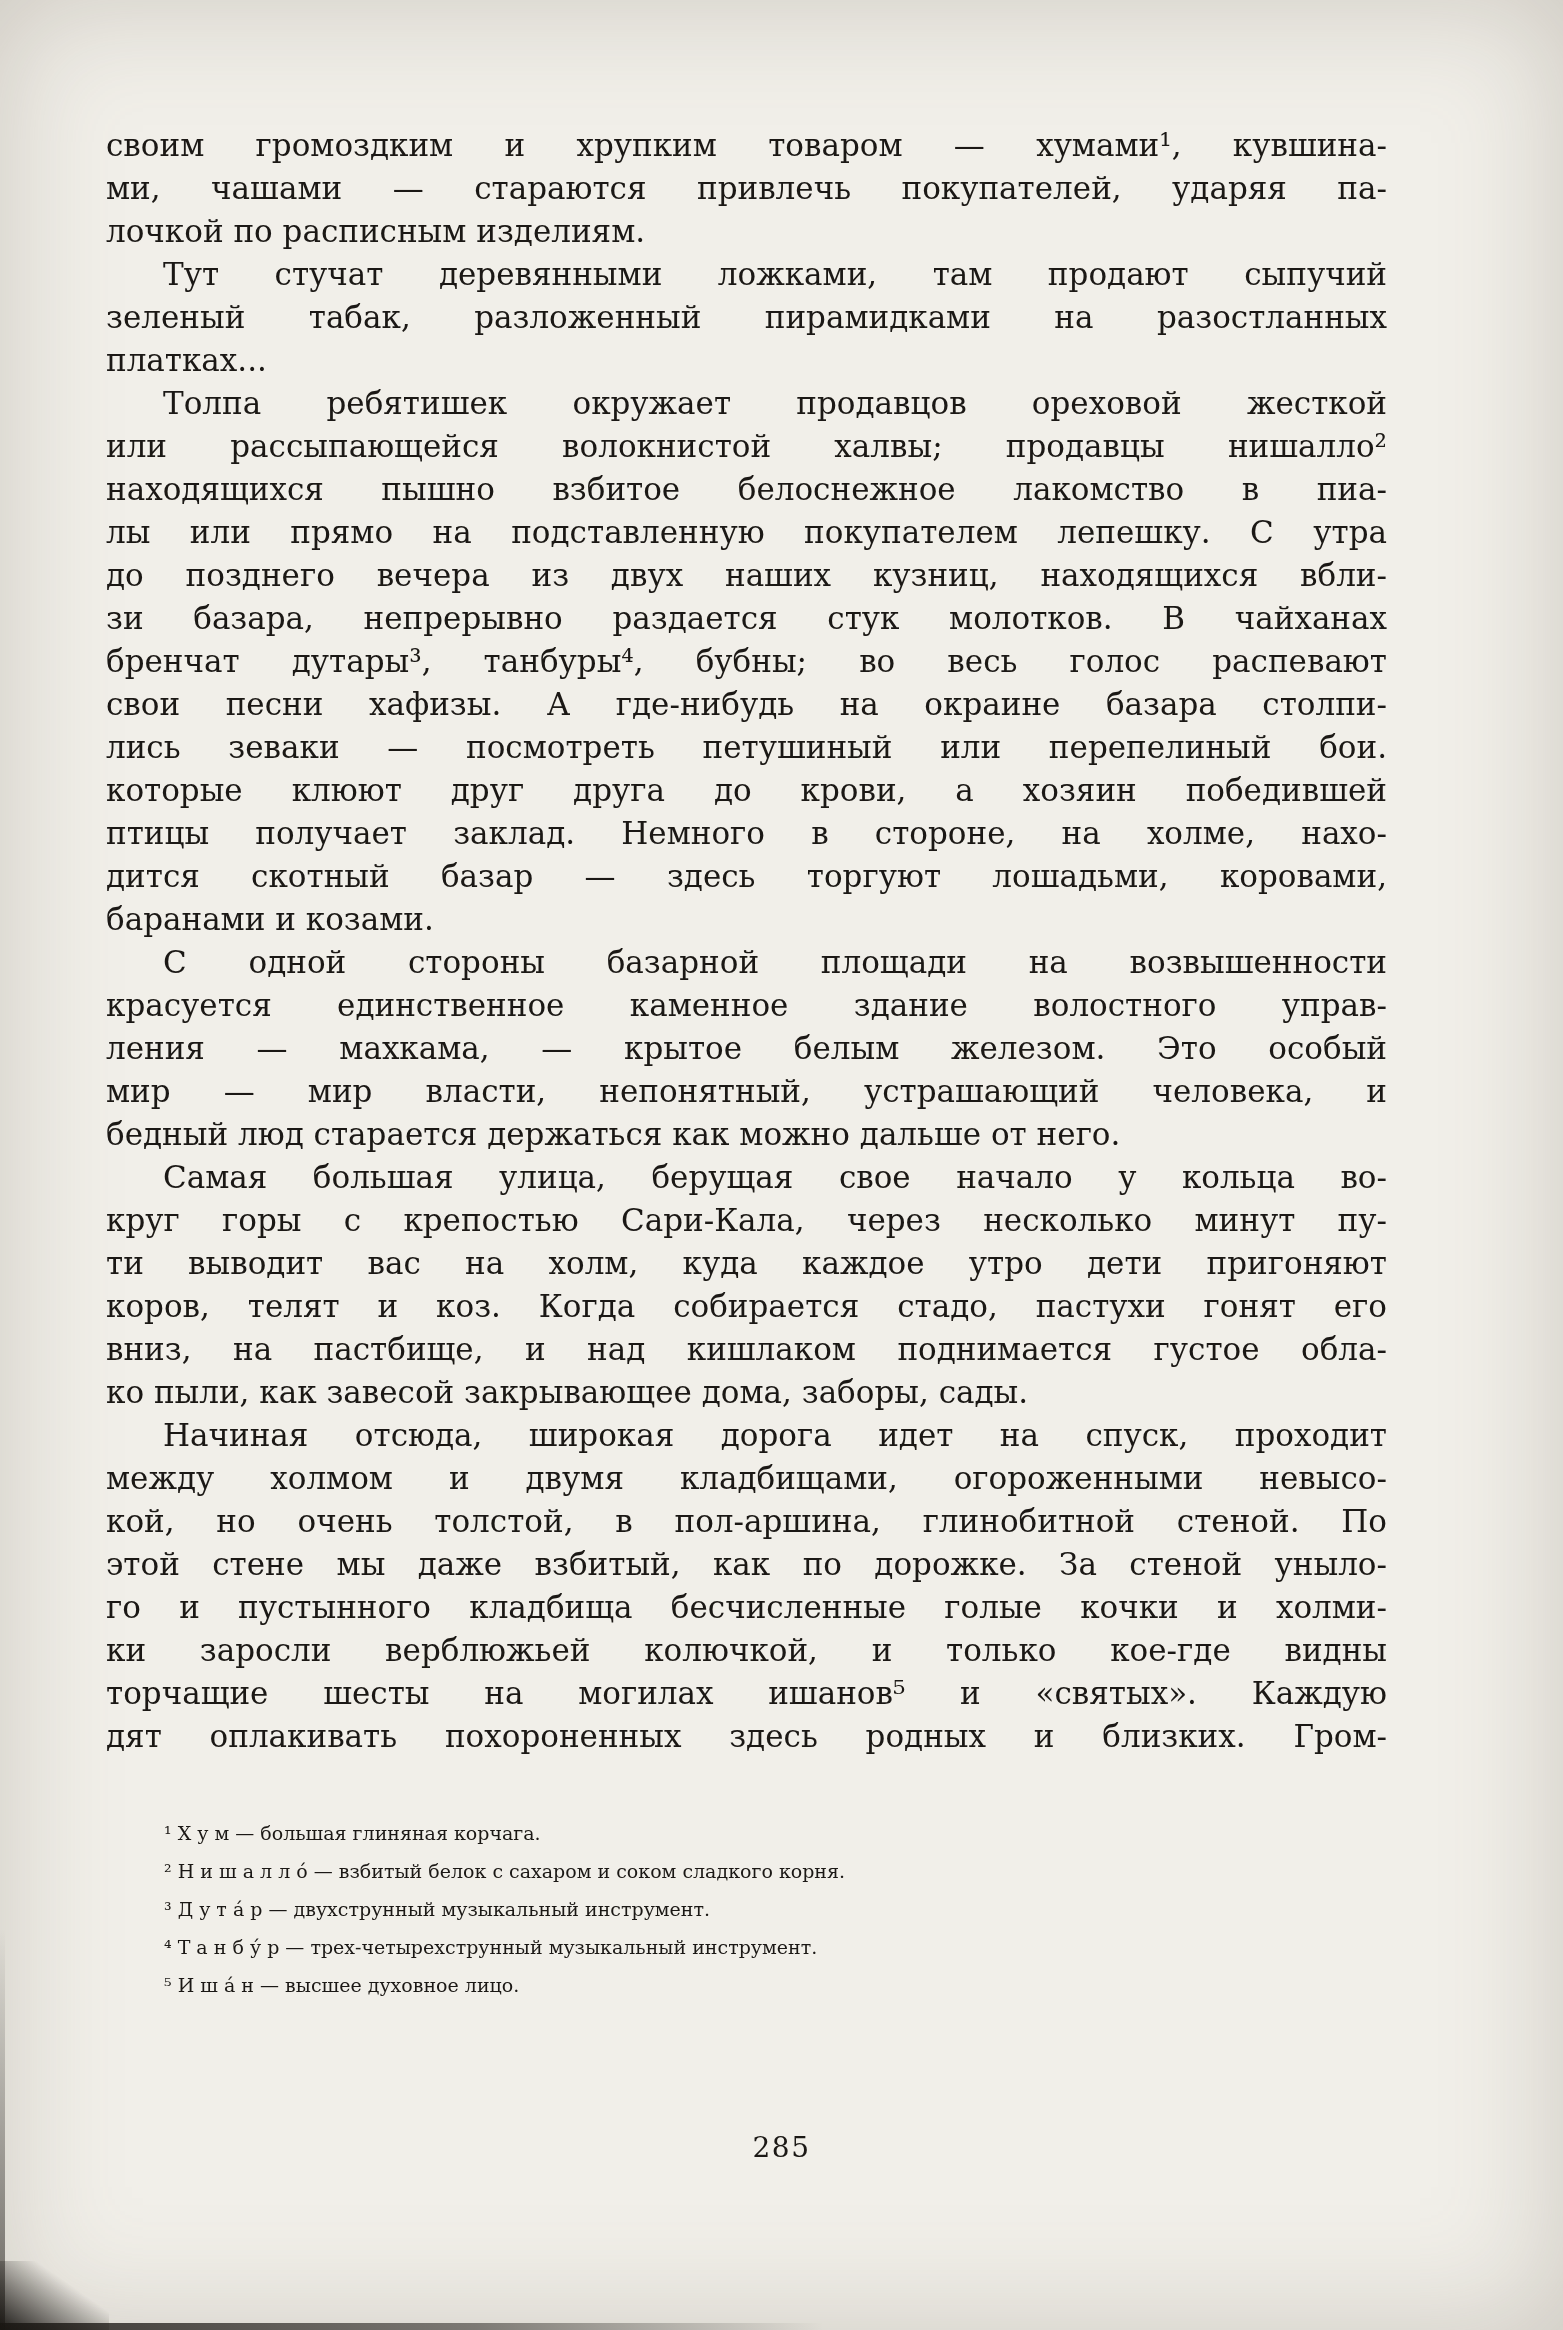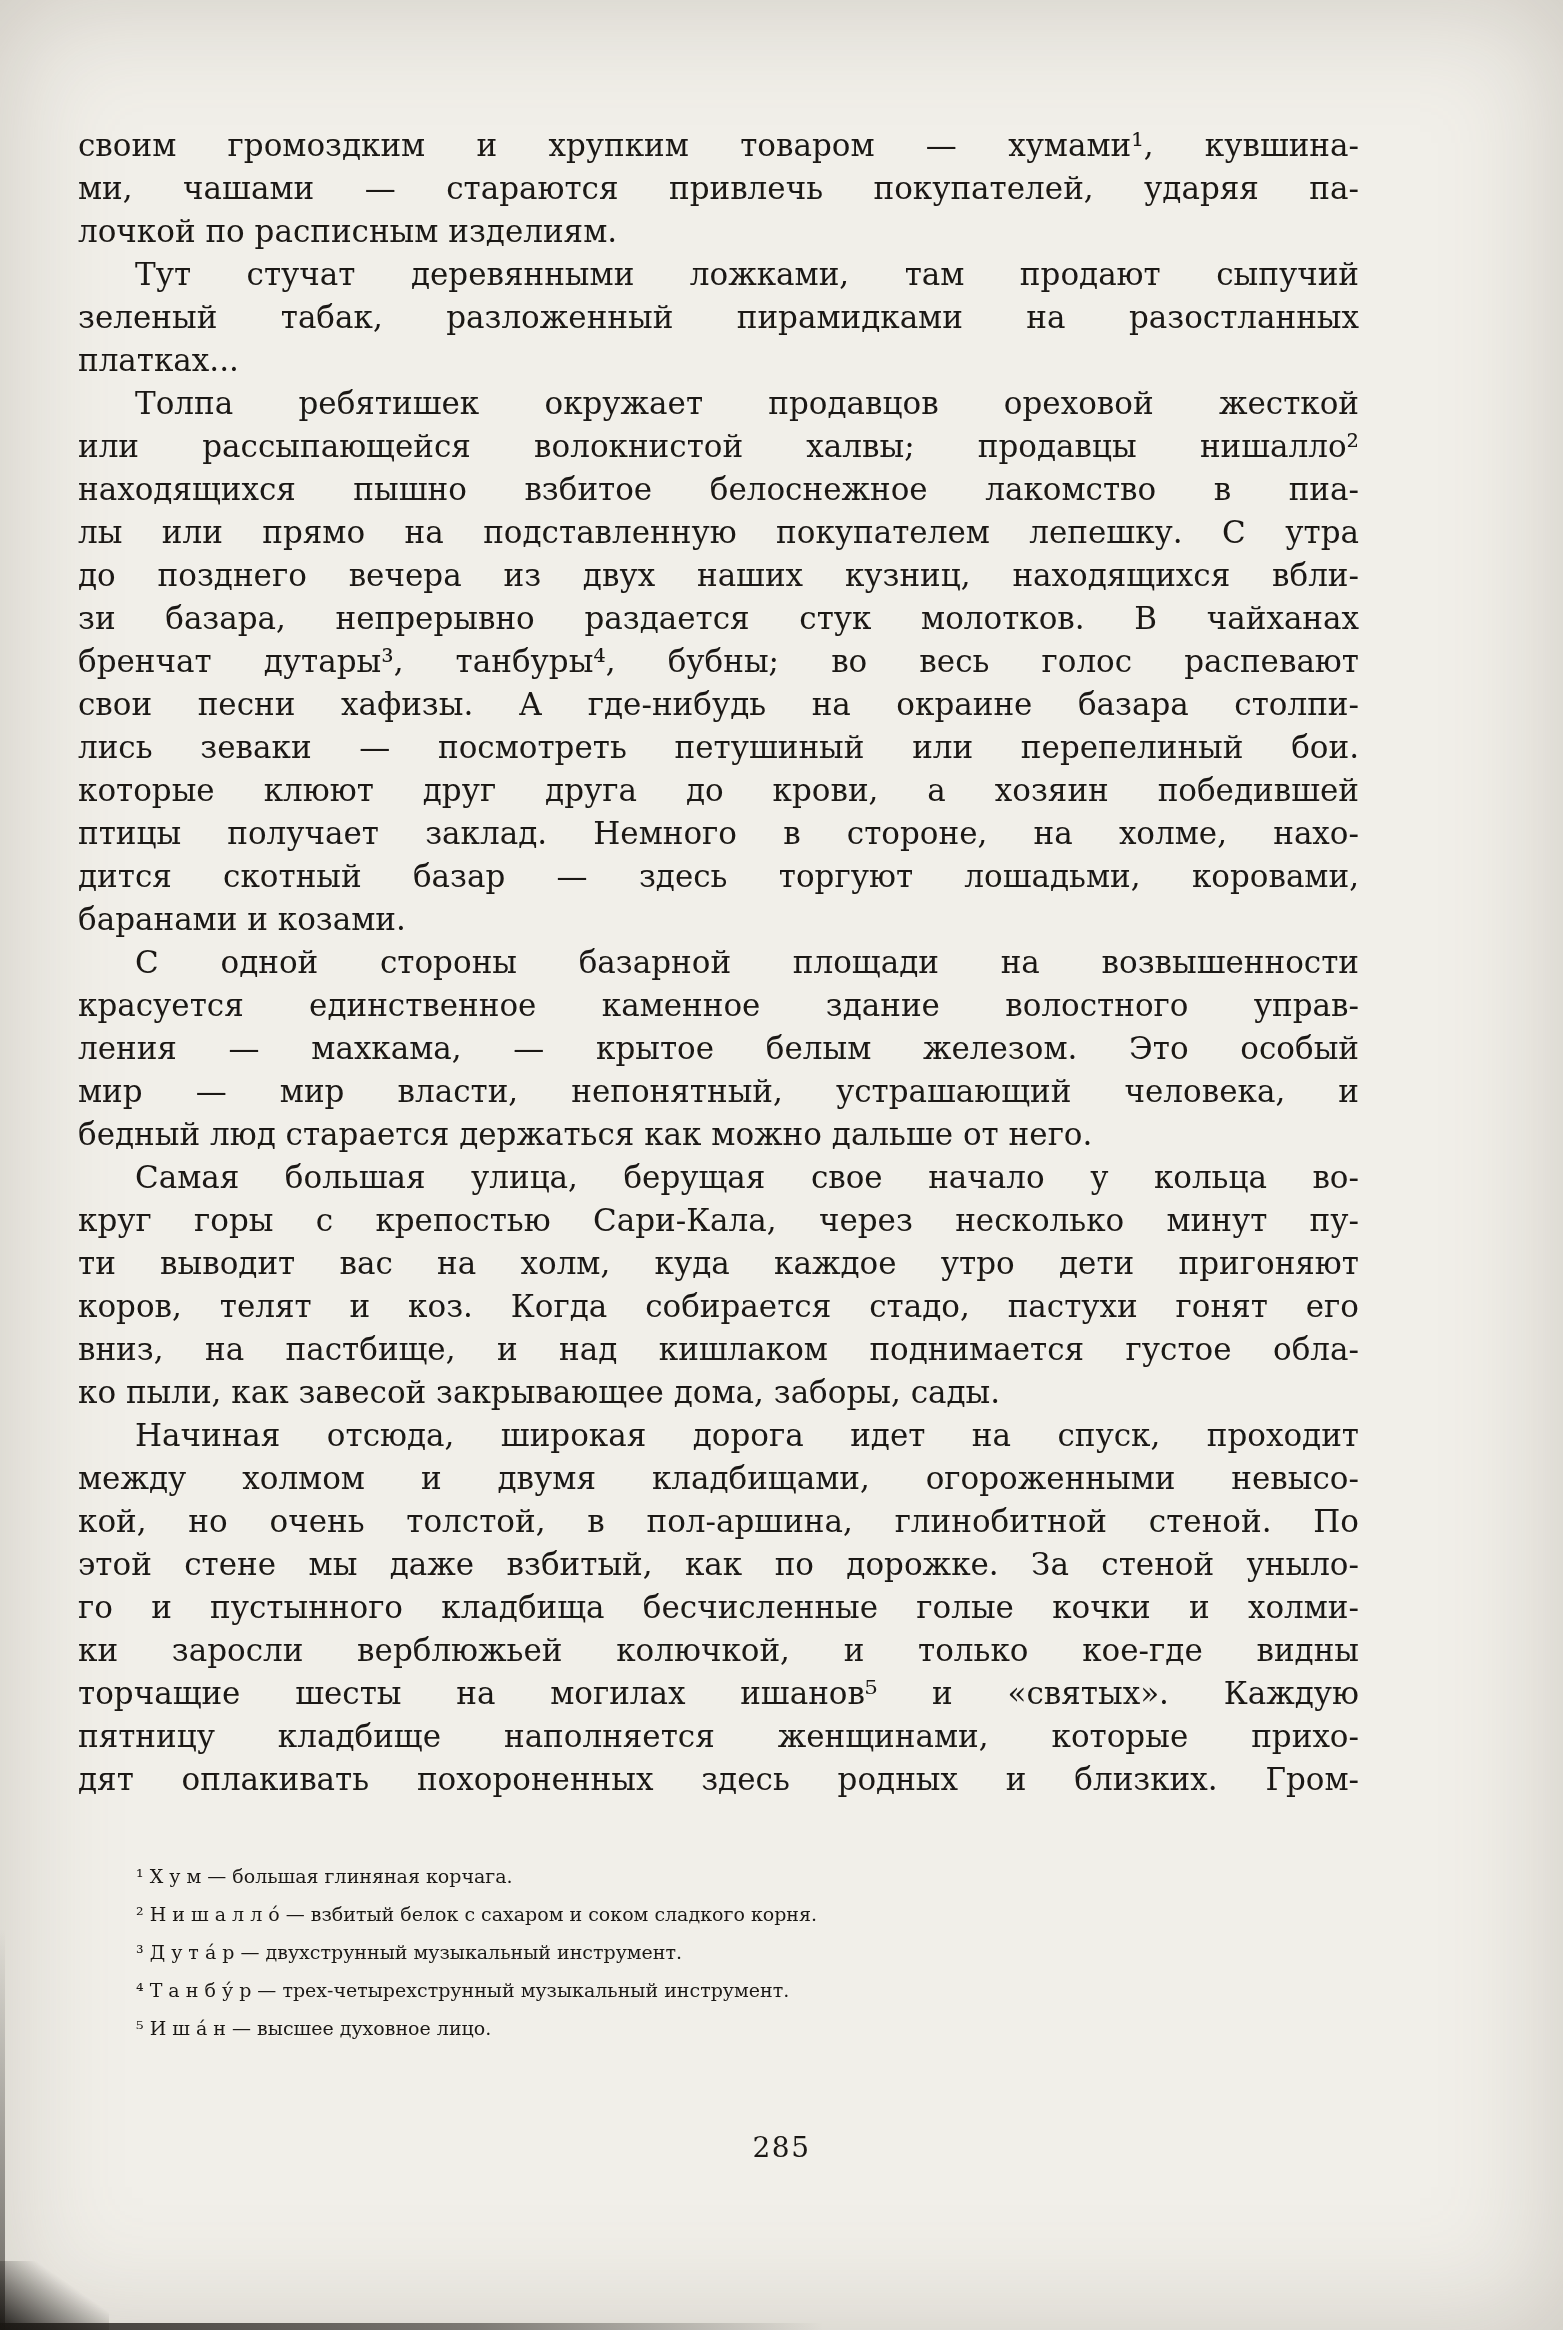--- a/index.html
+++ b/index.html
@@ -9,21 +9,21 @@
     width: 1563px;
     height: 2330px;
     background: #d8d5cf;
     font-family: "DejaVu Serif", serif;
   }
   .page {
     position: relative;
     width: 1563px;
     height: 2330px;
     background: var(--paper, #f1efe9);
-    padding: 124px 129px 0 78px;
+    padding: 124px 129px 0 106px;
     box-shadow: inset 0 0 119px rgba(112, 102, 86, 0.28);
     overflow: hidden;
   }
   .text-block { width: 1281px; }
   .line {
     font-size: 31px;
     line-height: 43px;
     color: var(--ink, #1b1815);
     text-align: justify;
     text-align-last: justify;
@@ -114,21 +114,20 @@
       <div class="line">коров, телят и коз. Когда собирается стадо, пастухи гонят его</div>
       <div class="line">вниз, на пастбище, и над кишлаком поднимается густое обла-</div>
       <div class="line end">ко пыли, как завесой закрывающее дома, заборы, сады.</div>
       <div class="line indent">Начиная отсюда, широкая дорога идет на спуск, проходит</div>
       <div class="line">между холмом и двумя кладбищами, огороженными невысо-</div>
       <div class="line">кой, но очень толстой, в пол-аршина, глинобитной стеной. По</div>
       <div class="line">этой стене мы даже взбитый, как по дорожке. За стеной уныло-</div>
       <div class="line">го и пустынного кладбища бесчисленные голые кочки и холми-</div>
       <div class="line">ки заросли верблюжьей колючкой, и только кое-где видны</div>
       <div class="line">торчащие шесты на могилах ишанов⁵ и «святых». Каждую</div>
-      <div class="line">пятницу кладбище наполняется женщинами, которые прихо-</div>
       <div class="line">дят оплакивать похороненных здесь родных и близких. Гром-</div>
     </main>
   <section class="footnotes">
       <div class="footnote-line">¹ Х у м — большая глиняная корчага.</div>
       <div class="footnote-line">² Н и ш а л л о́ — взбитый белок с сахаром и соком сладкого корня.</div>
       <div class="footnote-line">³ Д у т а́ р — двухструнный музыкальный инструмент.</div>
       <div class="footnote-line">⁴ Т а н б у́ р — трех-четырехструнный музыкальный инструмент.</div>
       <div class="footnote-line">⁵ И ш а́ н — высшее духовное лицо.</div>
     </section>
   <div class="page-number">285</div>

